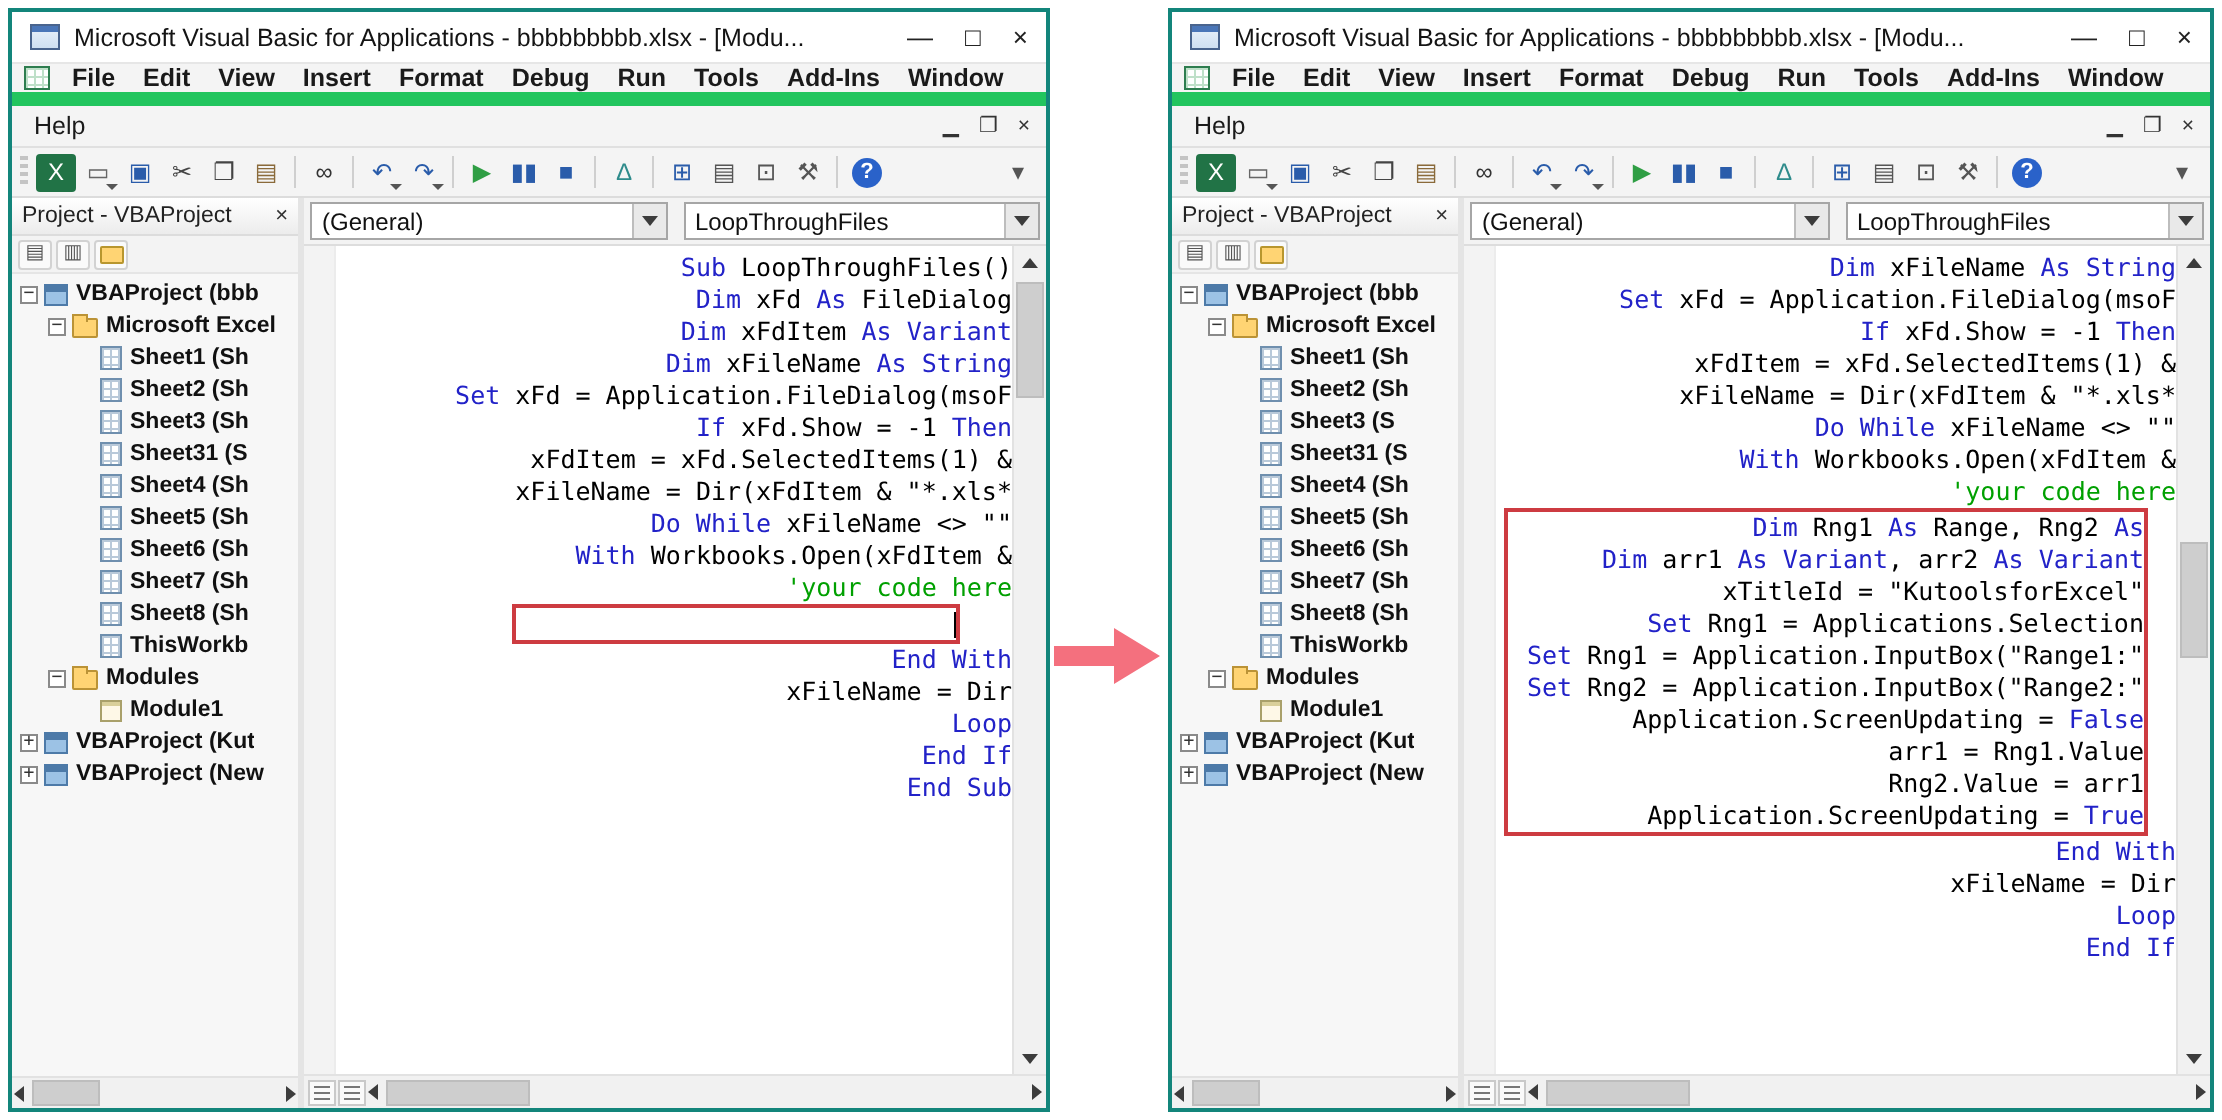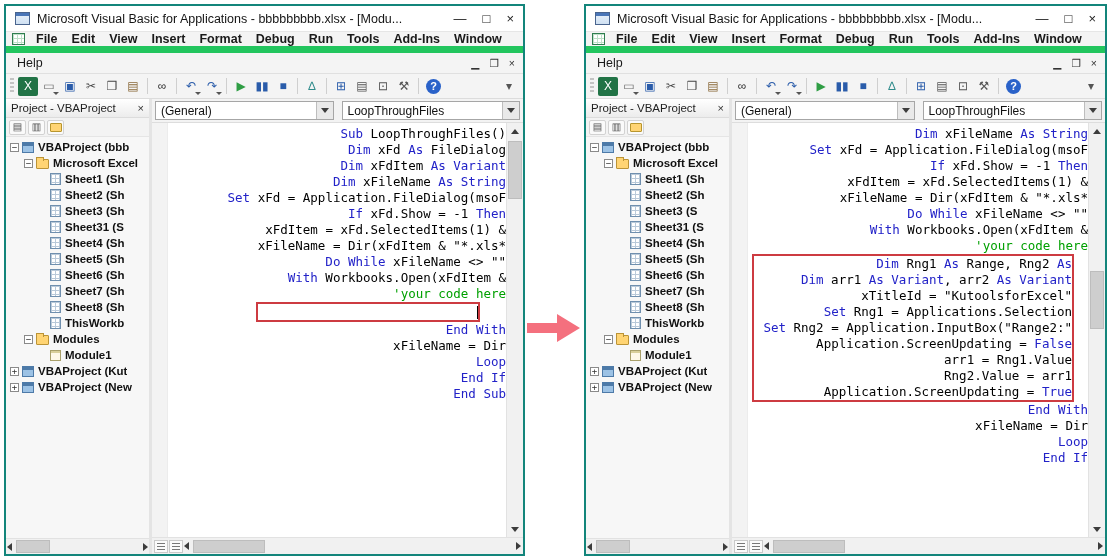--- a/index.html
+++ b/index.html
@@ -519,20 +519,21 @@
               <div class="code-line"><span class="tok-p">        xFdItem = xFd.SelectedItems(1) &amp;</span></div>
               <div class="code-line"><span class="tok-p">        xFileName = Dir(xFdItem &amp; "*.xls*</span></div>
               <div class="code-line"><span class="tok-p">        </span><span class="tok-k">Do While</span><span class="tok-p"> xFileName &lt;&gt; ""</span></div>
               <div class="code-line"><span class="tok-p">            </span><span class="tok-k">With</span><span class="tok-p"> Workbooks.Open(xFdItem &amp;</span></div>
               <div class="code-line"><span class="tok-c">                'your code here</span></div>
               <div class="code-box full">
                 <div class="code-line"><span class="tok-p">                </span><span class="tok-k">Dim</span><span class="tok-p"> Rng1 </span><span class="tok-k">As</span><span class="tok-p"> Range, Rng2 </span><span class="tok-k">As</span></div>
                 <div class="code-line"><span class="tok-k">Dim</span><span class="tok-p"> arr1 </span><span class="tok-k">As</span><span class="tok-p"> </span><span class="tok-k">Variant</span><span class="tok-p">, arr2 </span><span class="tok-k">As</span><span class="tok-p"> </span><span class="tok-k">Variant</span></div>
                 <div class="code-line"><span class="tok-p">xTitleId = "KutoolsforExcel"</span></div>
                 <div class="code-line"><span class="tok-k">Set</span><span class="tok-p"> Rng1 = Applications.Selection</span></div>
+                <div class="code-line"><span class="tok-k">Set</span><span class="tok-p"> Rng1 = Application.InputBox("Range1:"</span></div>
                 <div class="code-line"><span class="tok-k">Set</span><span class="tok-p"> Rng2 = Application.InputBox("Range2:"</span></div>
                 <div class="code-line"><span class="tok-p">Application.ScreenUpdating = </span><span class="tok-k">False</span></div>
                 <div class="code-line"><span class="tok-p">arr1 = Rng1.Value</span></div>
                 <div class="code-line"><span class="tok-p">Rng2.Value = arr1</span></div>
                 <div class="code-line"><span class="tok-p">Application.ScreenUpdating = </span><span class="tok-k">True</span></div>
               </div>
               <div class="code-line"><span class="tok-p">            </span><span class="tok-k">End With</span></div>
               <div class="code-line"><span class="tok-p">            xFileName = Dir</span></div>
               <div class="code-line"><span class="tok-p">        </span><span class="tok-k">Loop</span></div>
               <div class="code-line"><span class="tok-p">    </span><span class="tok-k">End If</span></div>

